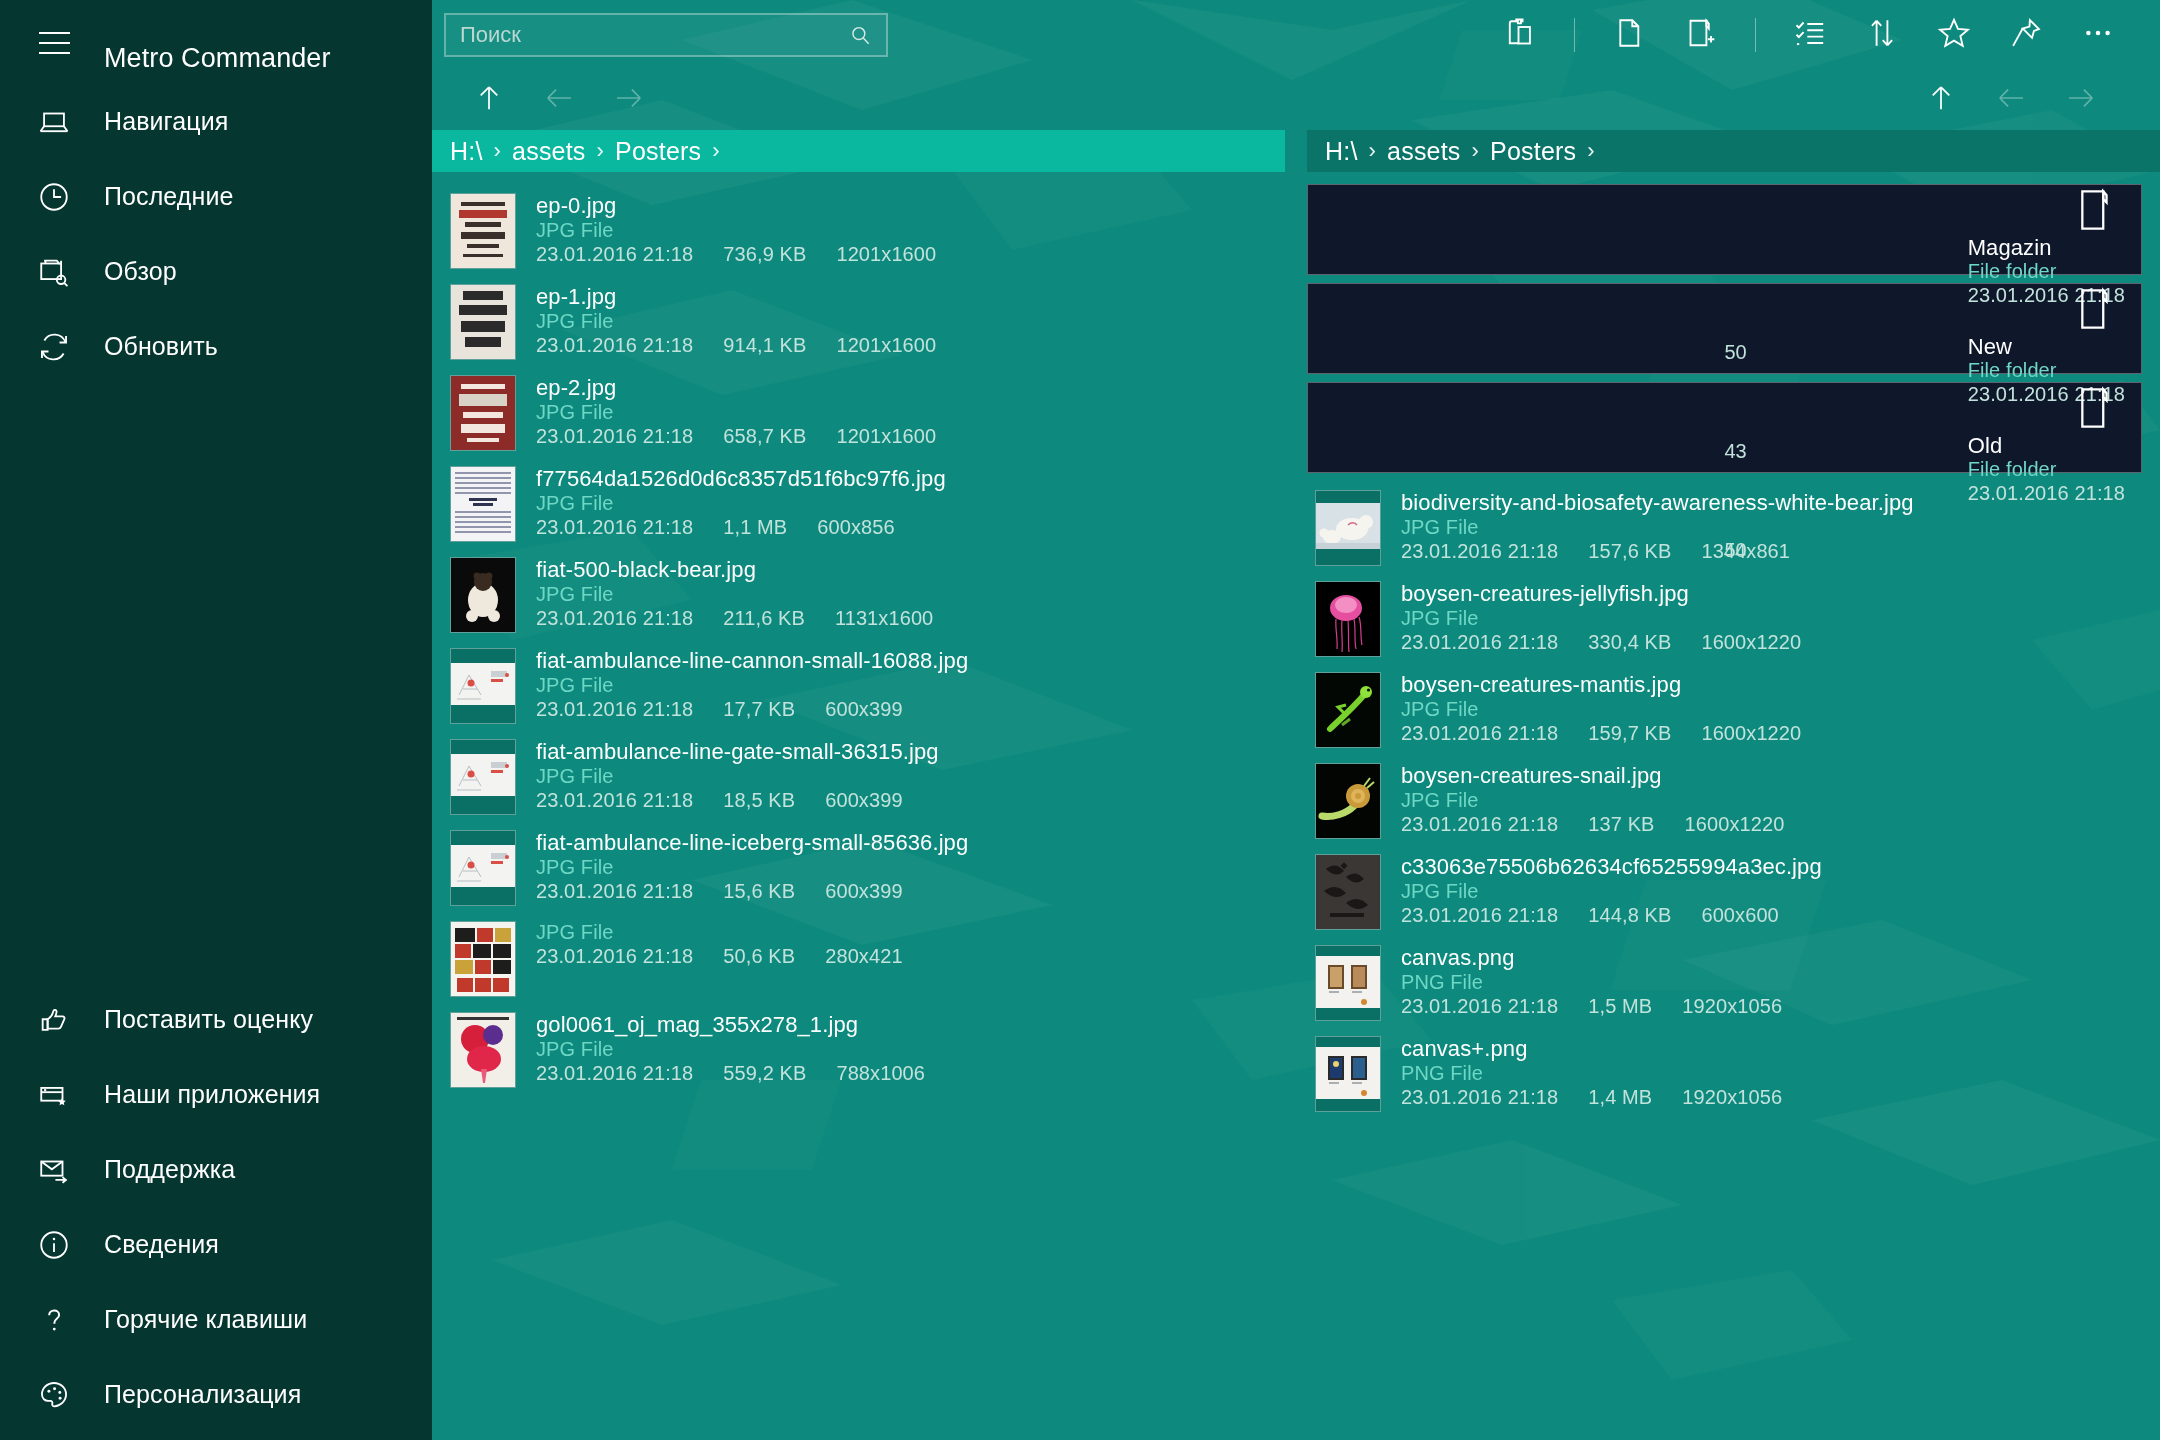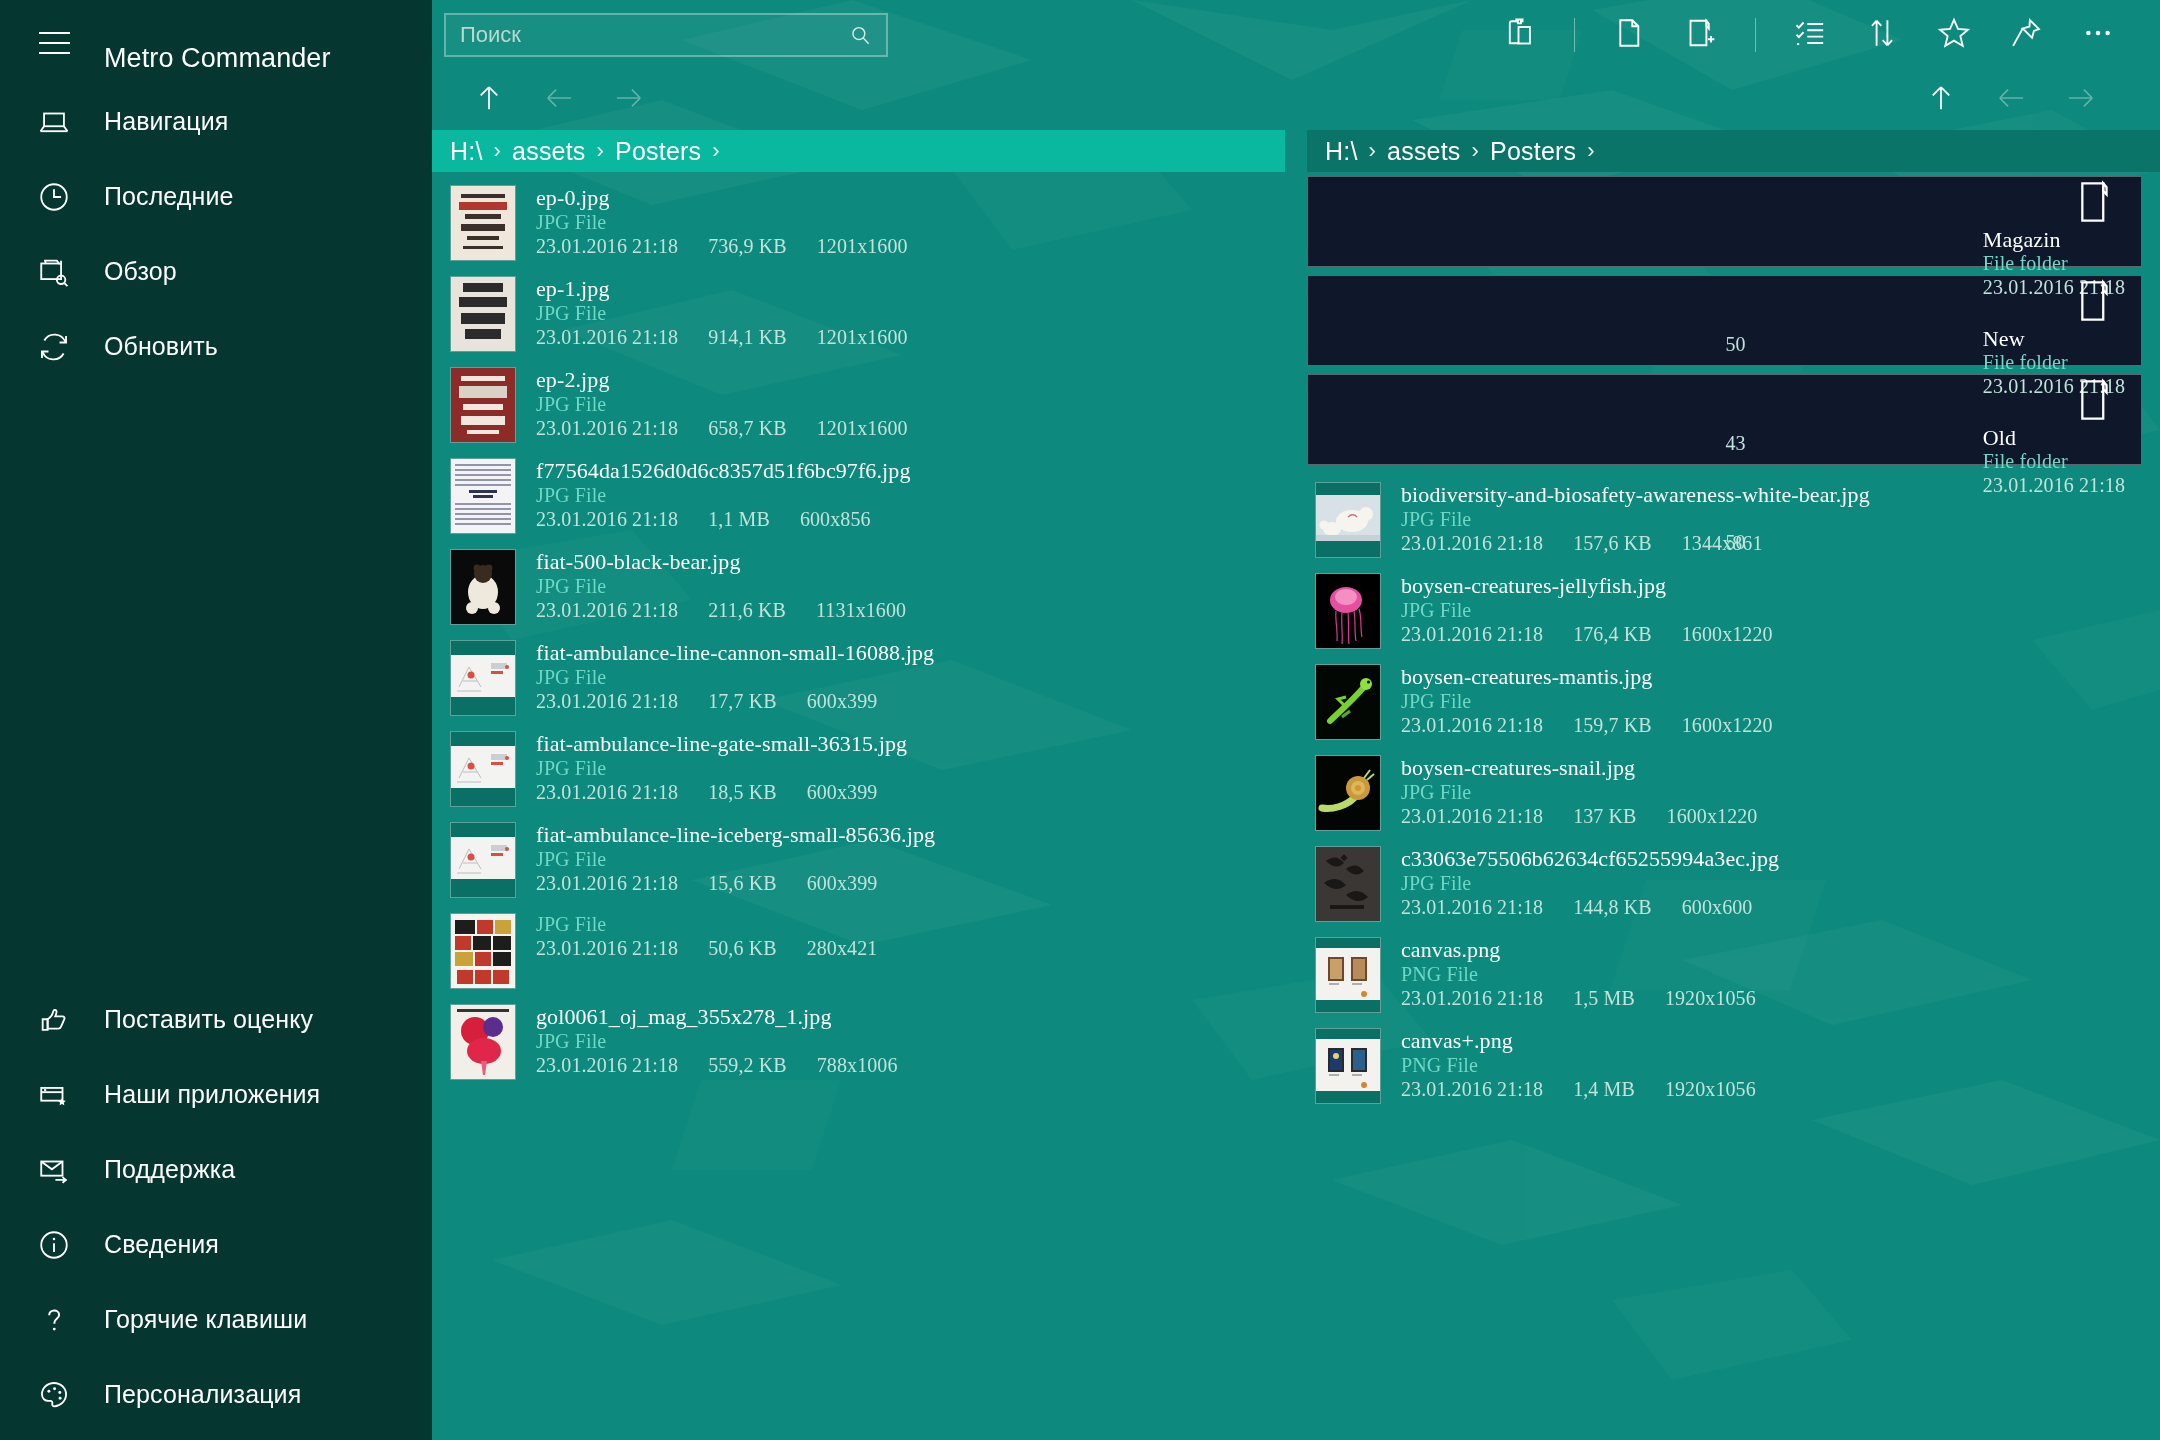--- a/index.html
+++ b/index.html
@@ -210,22 +210,21 @@
   .crumb-sep {
     display: inline-block;
     margin: 0 11px;
     font-size: 22px;
     color: rgba(255,255,255,0.92);
   }
 
   .list {
     flex: 1;
     overflow: hidden;
-    padding-top: 4px;
-    font-family: Liberation Serif, serif;
+    padding-top: 12px;
   }
   .list.left  { padding-left: 10px; padding-right: 10px; }
   .list.right { padding-left: 0px;  padding-right: 18px; }
 
   
   .row {
     display: flex;
     align-items: flex-start;
     padding: 8px 8px 8px 8px;
     height: 91px;
@@ -1001,21 +1000,21 @@
                     <path d="M38 37c2 10 0 20 2 30"></path>
                     <path d="M43 35c3 9 1 19 3 28"></path>
                   </g>
                 </svg>
               </div>
               <div class="meta">
                 <div class="fname">boysen-creatures-jellyfish.jpg</div>
                 <div class="ftype">JPG File</div>
                 <div class="finfo">
                   <span class="date">23.01.2016 21:18</span>
-                  <span class="size">176,4 KB</span>
+                  <span class="size">330,4 KB</span>
                   <span class="dims">1600x1220</span>
                 </div>
               </div>
             </div>
             <div class="row">
               <div class="thumb">
                 <svg class="art" width="64" height="74" viewBox="0 0 64 74">
                   <rect width="64" height="74" fill="#030703"></rect>
                   <path d="M14 56 C24 46 34 38 48 22" stroke="#78d12c" stroke-width="6" fill="none" stroke-linecap="round"></path>
                   <circle cx="50" cy="19" r="6" fill="#8ee03a"></circle>

